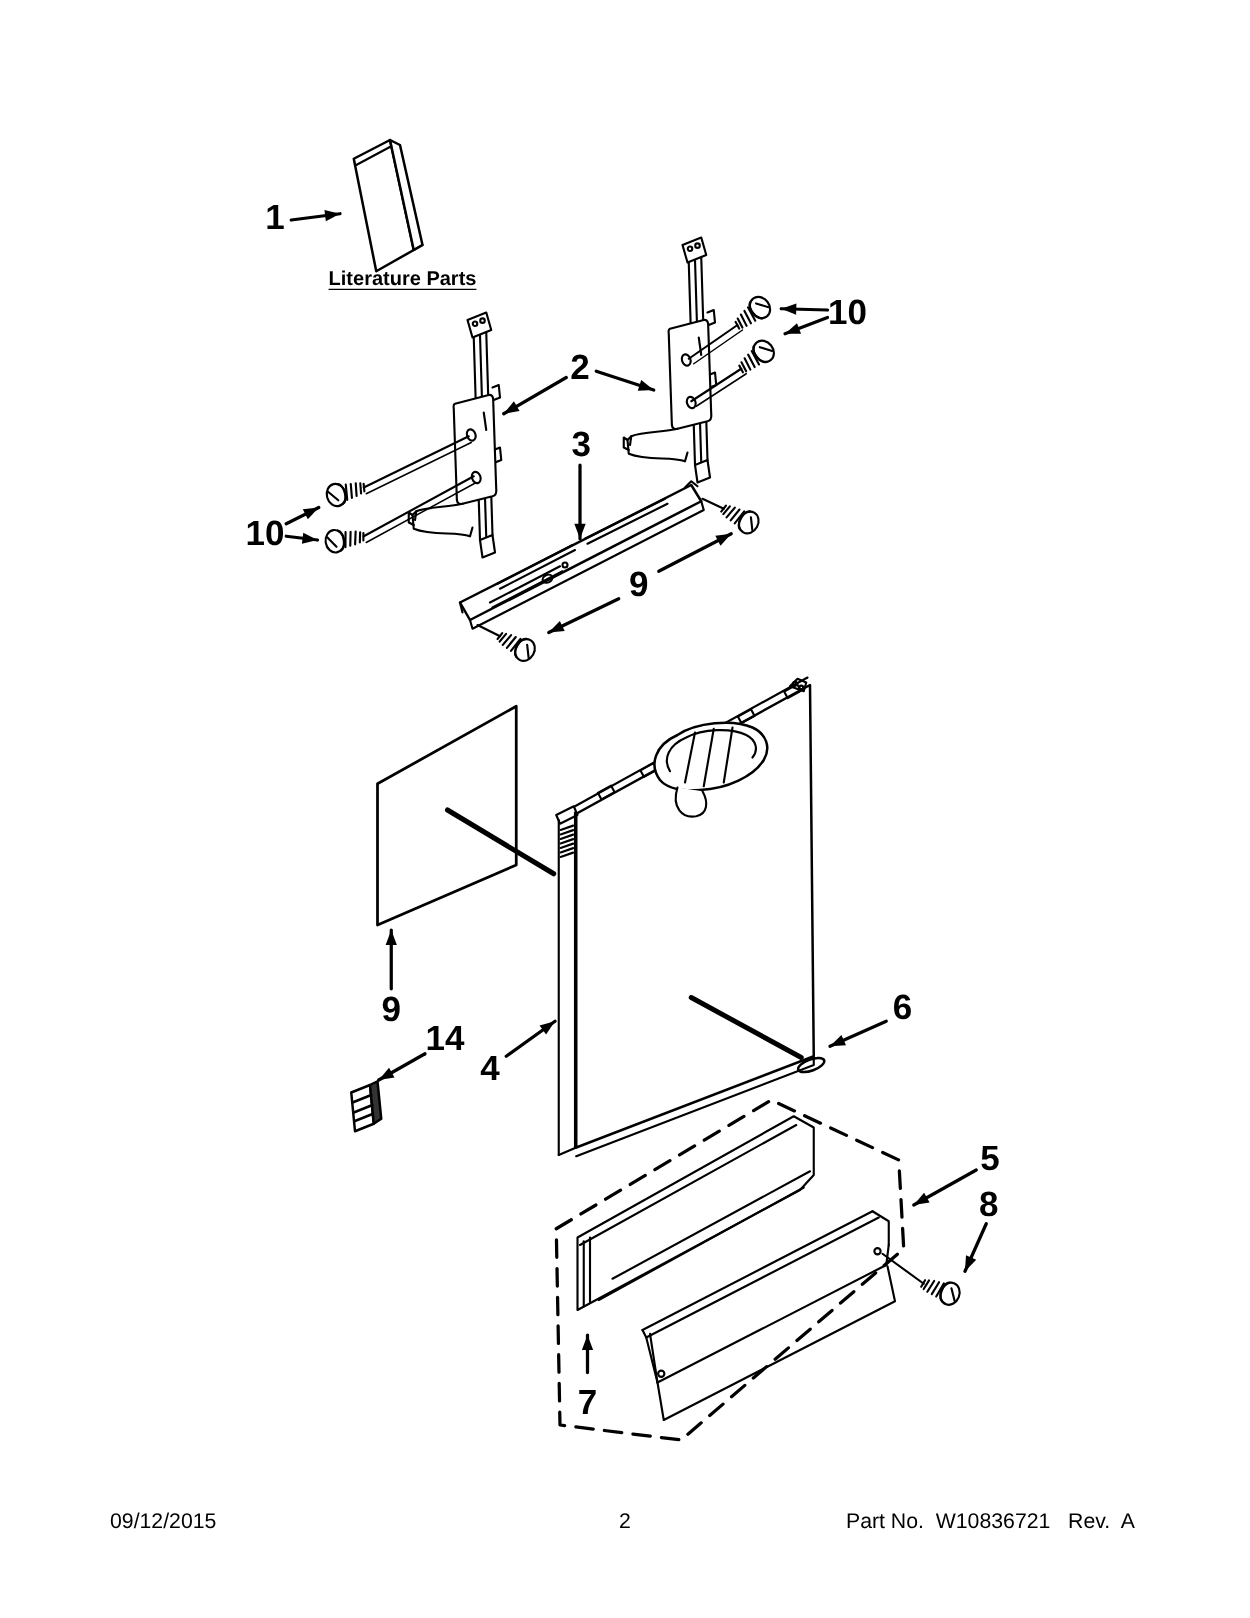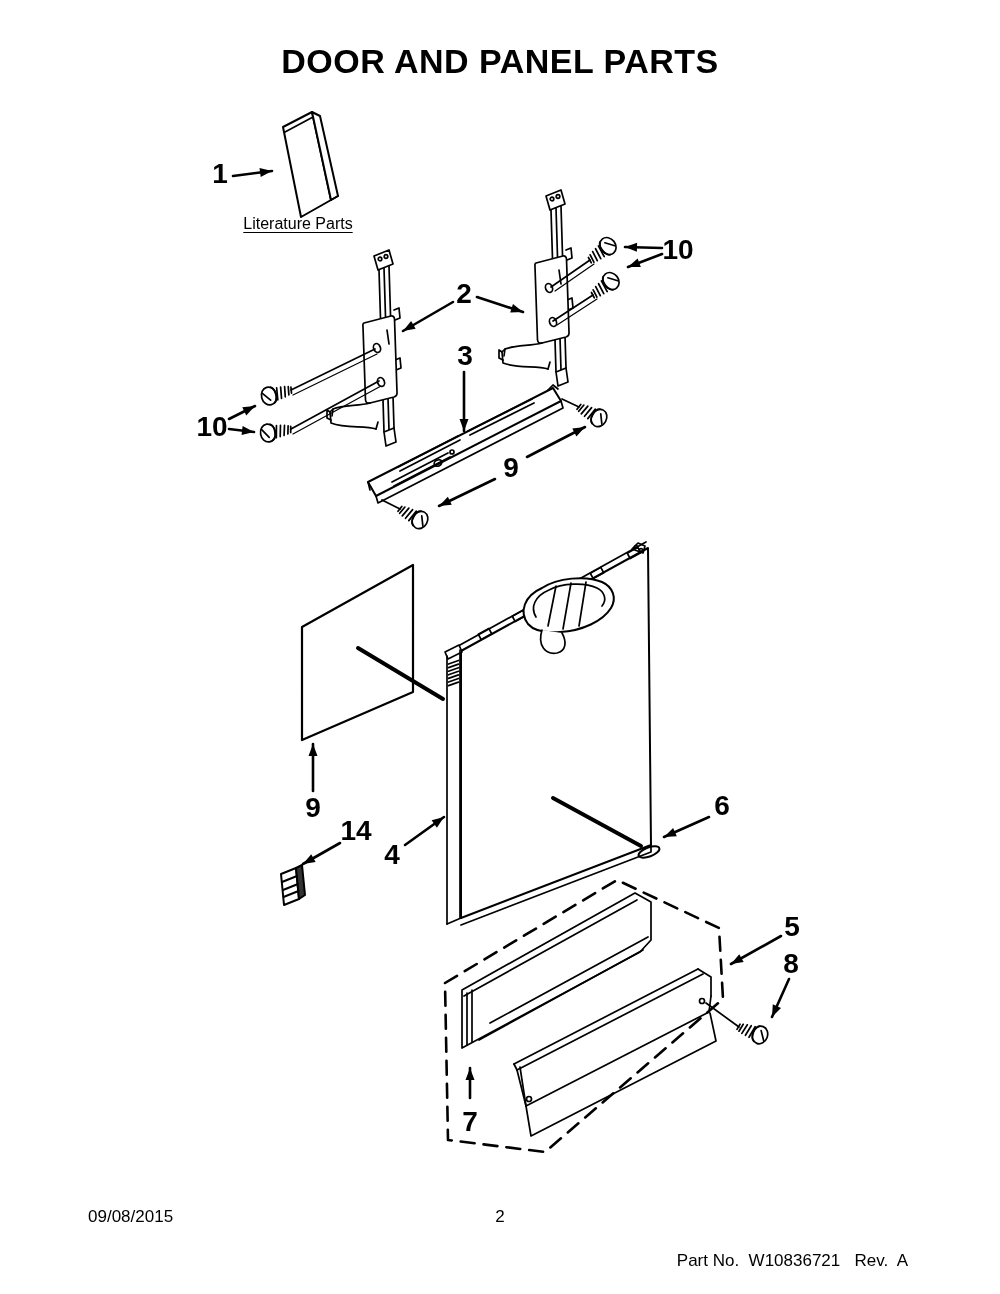--- a/index.html
+++ b/index.html
@@ -1,34 +1,33 @@
 <!DOCTYPE html>
 <html><head>
 <meta charset="utf-8">
 <style>
   html,body{margin:0;padding:0;background:#fff;}
   .page{position:relative;width:1000px;height:1294px;background:#fff;overflow:hidden;
         font-family:"Liberation Sans",sans-serif;color:#000;}
   .title{position:absolute;top:42px;left:0;width:100%;text-align:center;
          font-size:34px;font-weight:bold;letter-spacing:.5px;}
-  .caption{position:absolute;left:298px;top:215px;transform:translateX(-50%);
-           font-size:16px;font-weight:normal;text-decoration:underline;text-underline-offset:3px;white-space:nowrap;}
+  .caption{position:absolute;left:322px;top:215px;transform:translateX(-50%);
+           font-size:16px;font-weight:bold;text-decoration:underline;text-underline-offset:3px;white-space:nowrap;}
   .callout{position:absolute;transform:translate(-50%,-50%);font-size:28px;font-weight:bold;line-height:1;}
   .footer{position:absolute;top:1207px;font-size:17px;white-space:pre;}
   .f-date{left:88px;}
   .f-page{left:0;width:1000px;text-align:center;}
-  .f-part{right:92px;margin-top:44px;}
+  .f-part{right:92px;}
   svg{position:absolute;left:0;top:0;}
 </style>
 </head>
 <body>
 
 <div class="page">
 
-  <div class="title">DOOR AND PANEL PARTS</div>
 
   <svg width="1000" height="1294" viewBox="0 0 1000 1294">
     <defs>
       <marker id="ah" markerUnits="userSpaceOnUse" markerWidth="14" markerHeight="11" refX="12.5" refY="5" orient="auto">
         <path d="M0.5,0.5 L12.5,5 L0.5,9.5 Z" fill="#000" stroke="none"></path>
       </marker>
 
       <g id="screwg">
         <ellipse cx="0" cy="0" rx="7.5" ry="9" fill="#fff"></ellipse>
         <path d="M3.5,-8.2 A4.5,8.4 0 0 1 3.5,8.2" fill="none"></path>
@@ -233,17 +232,17 @@
   <div class="callout" style="left:470px;top:1122px">7</div>
   <div class="callout" style="left:791px;top:964px">8</div>
   <div class="callout" style="left:511px;top:468px">9</div>
   <div class="callout" style="left:212px;top:427px">10</div>
   <div class="callout" style="left:678px;top:250px">10</div>
   <div class="callout" style="left:313px;top:808px">9</div>
   <div class="callout" style="left:356px;top:831px">14</div>
 
   <div class="caption">Literature Parts</div>
 
-  <div class="footer f-date">09/08/2015</div>
+  <div class="footer f-date">09/12/2015</div>
   <div class="footer f-page">2</div>
   <div class="footer f-part">Part No.  W10836721   Rev.  A</div>
 
 </div>
 
 </body></html>

